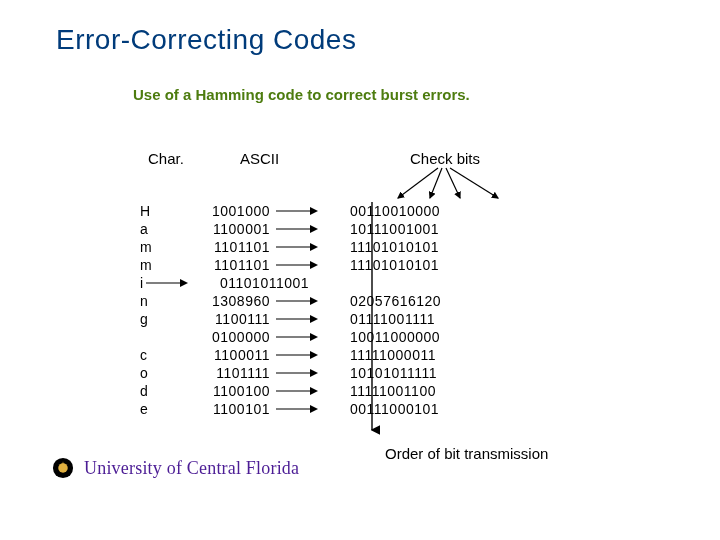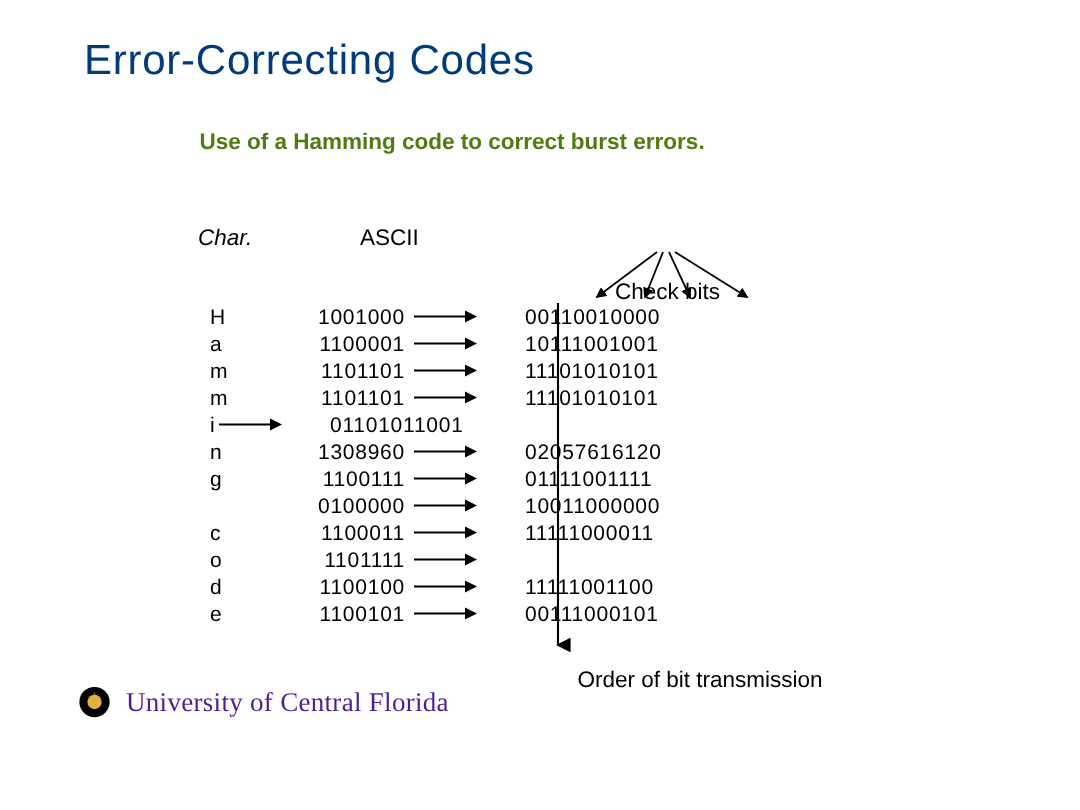--- a/index.html
+++ b/index.html
@@ -2,23 +2,23 @@
 <html><head>
 <meta charset="utf-8">
 <style>
   * { margin: 0; padding: 0; box-sizing: border-box; }
   html, body { width: 720px; height: 540px; background: #fff; font-family: Arial, Helvetica, sans-serif; overflow: hidden; }
   .slide { position: relative; width: 720px; height: 513px; }
   .title { position: absolute; left: 56px; top: 24px; font-family: Impact, "Arial Black", sans-serif; font-weight: 400; font-size: 28px; color: #003b7a; letter-spacing: 0.5px; }
   .subtitle { position: absolute; left: 133px; top: 86px; font-weight: 700; font-size: 15px; color: #4d7c0f; }
   .diagram { position: absolute; left: 110px; top: 150px; width: 500px; font-family: Helvetica, Arial, sans-serif; font-size: 14px; color: #000; }
   .col-header { position: absolute; font-size: 15px; }
-  .ch-char  { left: 22px; top: 0; font-style: italic; }
+  .ch-char  { left: 38px; top: 0; }
   .ch-ascii { left: 130px; top: 0; }
-  .ch-check { left: 300px; top: 0; margin-top: 36px; }
+  .ch-check { left: 300px; top: 0; }
   .rows { position: absolute; left: 0; top: 52px; }
   .row { height: 18px; display: flex; align-items: center; }
   .cell-char  { width: 30px;  padding-left: 30px; }
   .cell-ascii { width: 130px; padding-left: 25px; letter-spacing: 0.5px; text-align: right; }
   .cell-check { width: 140px; padding-left: 30px; letter-spacing: 0.5px; }
   .arrow-cell { position: relative; width: 50px; height: 18px; }
   .caption { position: absolute; left: 275px; top: 295px; font-size: 15px; }
   svg.top-arrows { position: absolute; left: 270px; top: 14px; width: 140px; height: 40px; }
   svg.vline { position: absolute; left: 248px; top: 52px; width: 28px; height: 240px; }
   .footer { position: absolute; left: 52px; bottom: 34px; display: flex; align-items: center; gap: 10px; }
@@ -141,20 +141,21 @@
             </svg></div>
           <div class="cell-check">11111000011</div>
         </div>
         <div class="row">
           <div class="cell-char">o</div>
           <div class="cell-ascii">1101111</div>
           <div class="arrow-cell"><svg width="50" height="18" viewBox="0 0 50 18">
               <line x1="6" y1="9" x2="40" y2="9" stroke="#000" stroke-width="1.2"></line>
               <path d="M40,5 L48,9 L40,13 Z" fill="#000"></path>
             </svg></div>
+          <div class="cell-check">10101011111</div>
         </div>
         <div class="row">
           <div class="cell-char">d</div>
           <div class="cell-ascii">1100100</div>
           <div class="arrow-cell"><svg width="50" height="18" viewBox="0 0 50 18">
               <line x1="6" y1="9" x2="40" y2="9" stroke="#000" stroke-width="1.2"></line>
               <path d="M40,5 L48,9 L40,13 Z" fill="#000"></path>
             </svg></div>
           <div class="cell-check">11111001100</div>
         </div>

